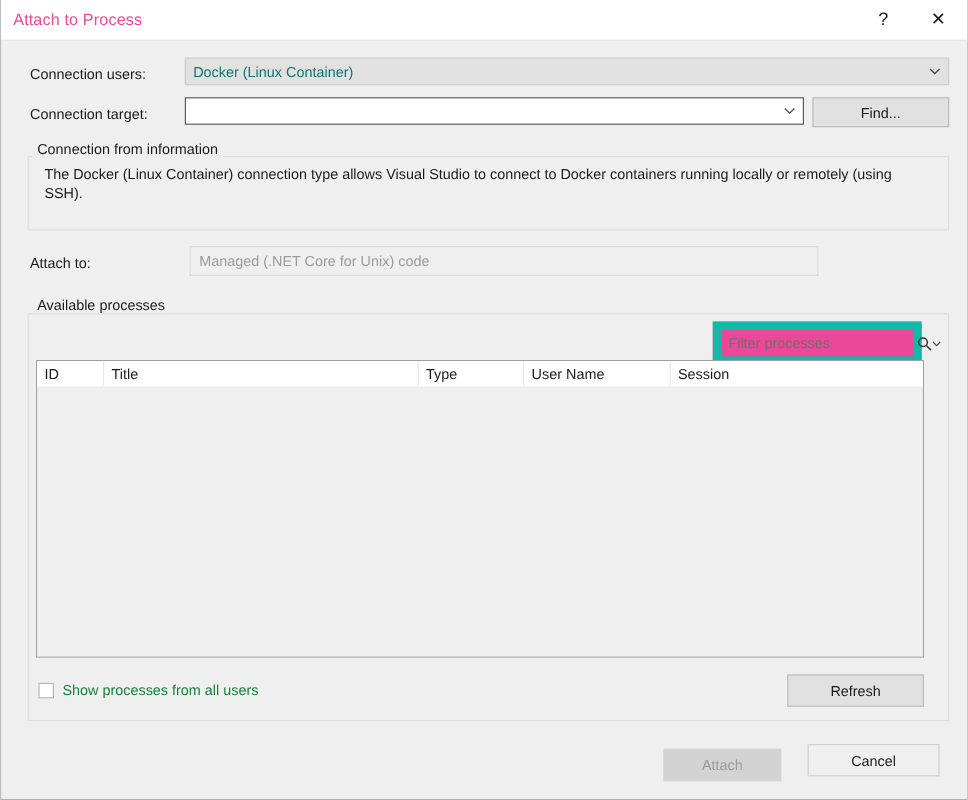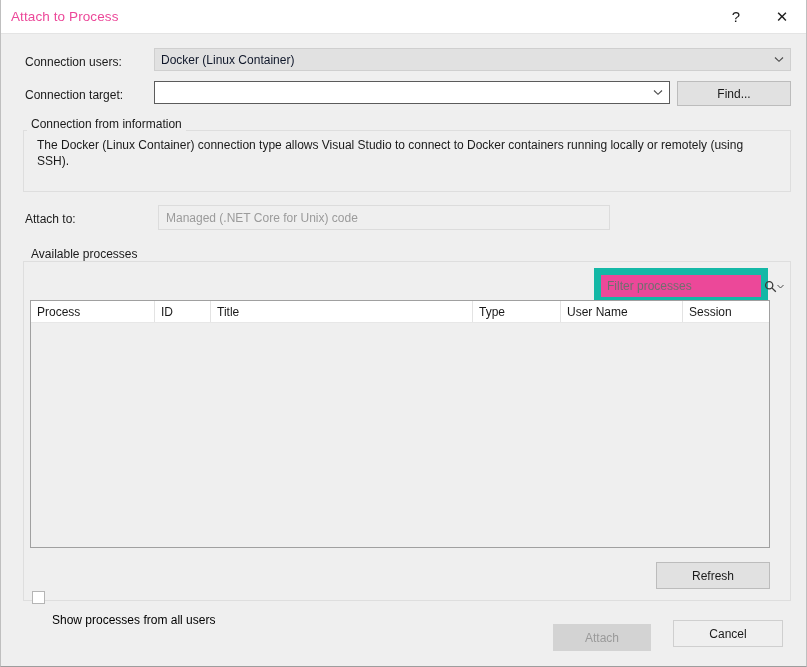--- a/index.html
+++ b/index.html
@@ -91,21 +91,21 @@
     color: #4a4a4a;
     line-height: 1;
   }
   .chev svg { display: block; margin: 0 auto; }
 
   #connection-type-combo {
     left: 153px; top: 48px;
     width: 637px; height: 23px;
     background: #e1e1e1;
     border: 1px solid #cfcfcf;
-    color: #0f172a;
+    color: #0f766e;
   }
   #connection-target-combo {
     left: 153px; top: 81px;
     width: 516px; height: 23px;
     background: #ffffff;
     border: 1px solid #5b5b5b;
     color: #1a1a1a;
   }
 
   
@@ -176,21 +176,21 @@
   #available-group {
     left: 22px; top: 261px;
     width: 768px; height: 340px;
   }
   #available-label { left: 26px; top: 247px; }
 
   
   #attach-to-field {
     position: absolute;
     left: 157px; top: 205px;
-    width: 452px; height: 25px;
+    width: 524px; height: 25px;
     box-sizing: border-box;
     background: #efefef;
     border: 1px solid #dcdcdc;
     display: flex;
     align-items: center;
     padding-left: 7px;
     font-size: 12px;
     color: #9b9b9b;
   }
 
@@ -276,23 +276,22 @@
   #show-all-users-box {
     width: 13px;
     height: 13px;
     box-sizing: border-box;
     background: #ffffff;
     border: 1px solid #b5b5b5;
   }
   #show-all-users-label {
     margin-left: 7px;
     font-size: 12px;
-    color: #000000;
-    white-space: nowrap;
-    margin-top: 45px;
+    color: #15803d;
+    white-space: nowrap;
   }
 </style>
 </head>
 <body>
 
 <div id="dialog">
 
   <div id="titlebar">
     <div id="title-text">Attach to Process</div>
 
@@ -351,21 +350,20 @@
     </span>
     <span id="filter-dropdown-arrow">
       <svg width="7" height="5" viewBox="0 0 7 5">
           <path d="M0.5 1 L3.5 4 L6.5 1" stroke="#4a4a4a" stroke-width="1" fill="none"></path>
         </svg>
     </span>
   </div>
 
   <div id="process-list">
     <div id="process-header">
-        <div class="col-header" style="width: 124px;">Process</div>
         <div class="col-header" style="width: 56px;">ID</div>
         <div class="col-header" style="width: 262px;">Title</div>
         <div class="col-header" style="width: 88px;">Type</div>
         <div class="col-header" style="width: 122px;">User Name</div>
         <div class="col-header" style="width: 86px; flex: 1 1 0%; border-right: none;">Session</div>
       </div>
     <div id="process-body"></div>
   </div>
 
   <div id="show-all-users-row">

